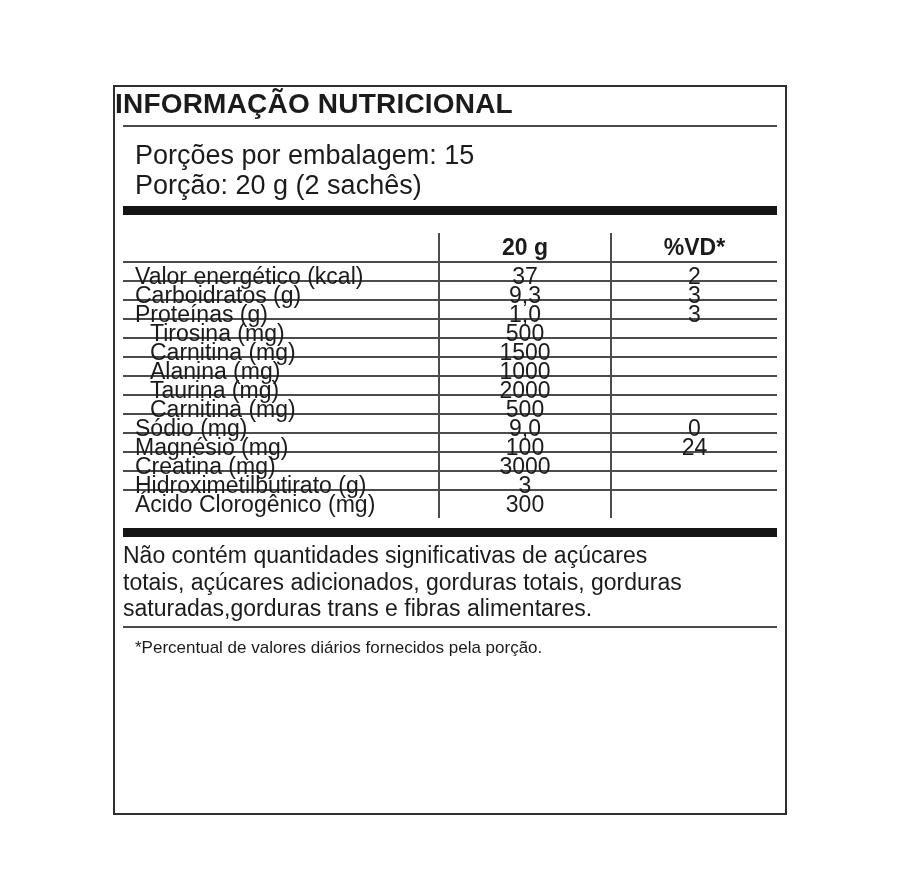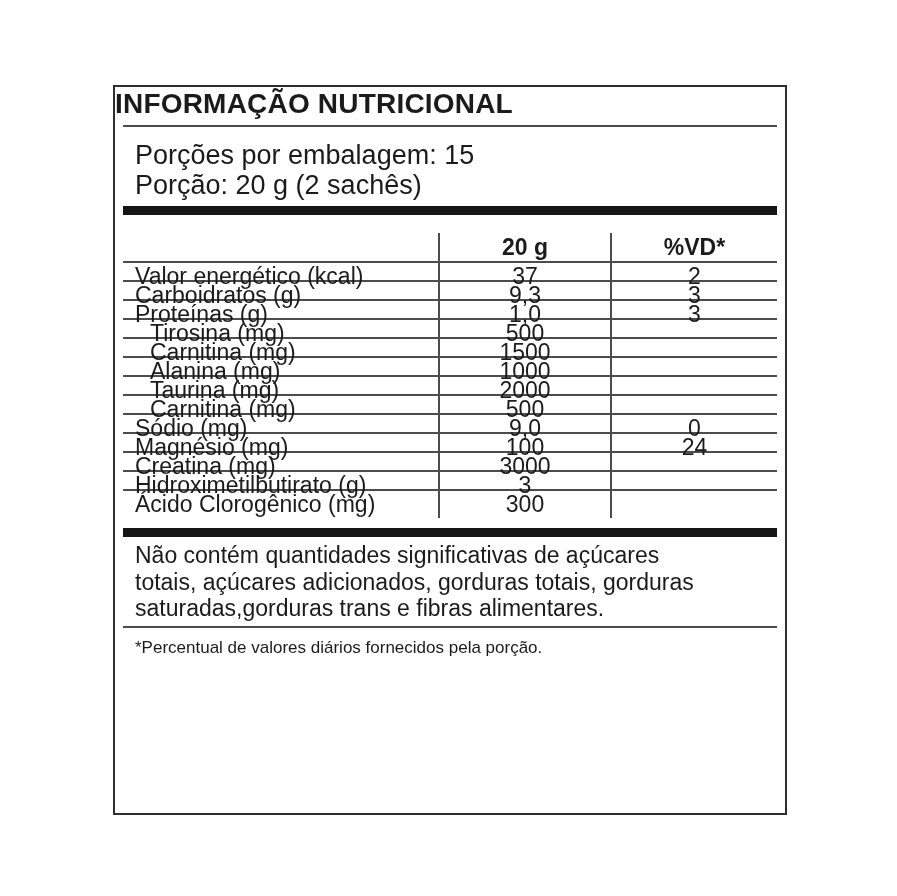--- a/index.html
+++ b/index.html
@@ -78,21 +78,21 @@
     justify-content: flex-start;
   }
   .nrow.indent .cell.lbl {
     padding-left: 27px;
   }
   .cell.num {
     justify-content: center;
     border-left: 2px solid #4c4c4c;
   }
   .note-block {
-    padding: 5px 12px 4px 20px;
+    padding: 5px 12px 4px 8px;
     font-size: 23px;
     line-height: 26.5px;
   }
   .footnote-block {
     padding: 5px 12px 5px 20px;
     font-size: 17px;
     line-height: 30px;
   }
 </style>
 </head>

